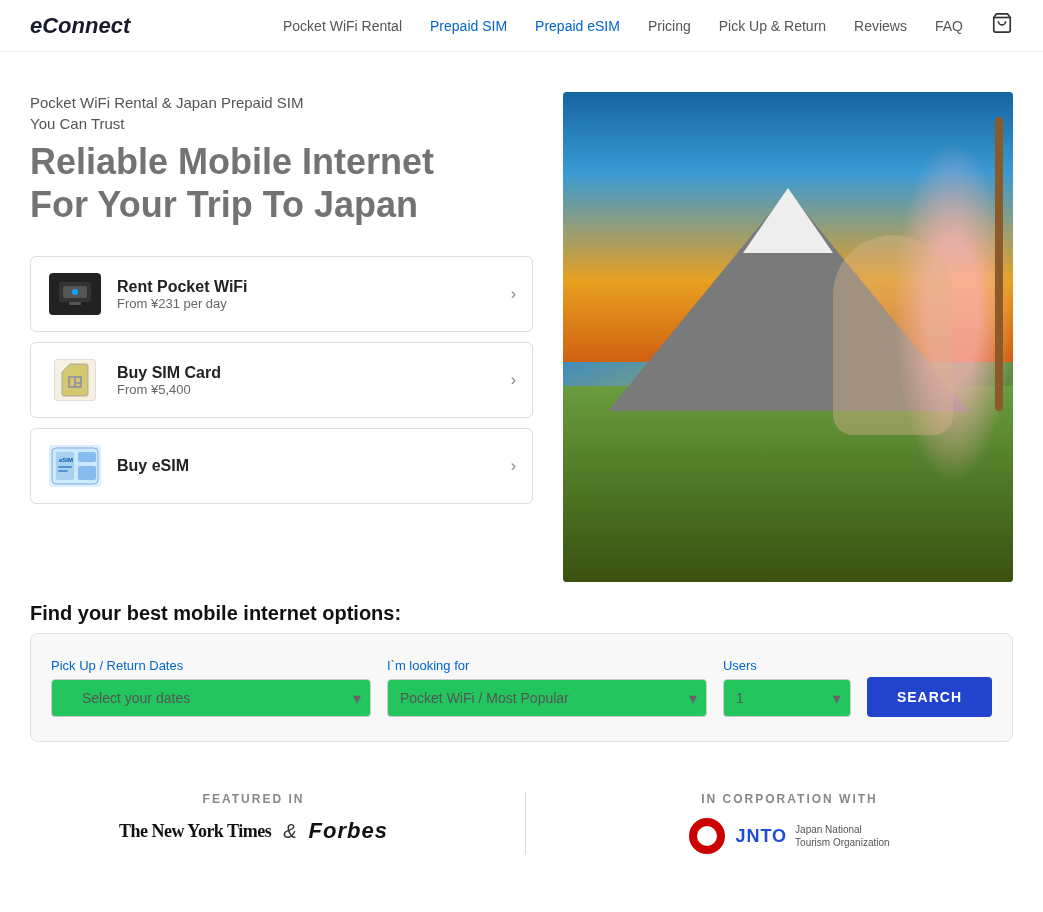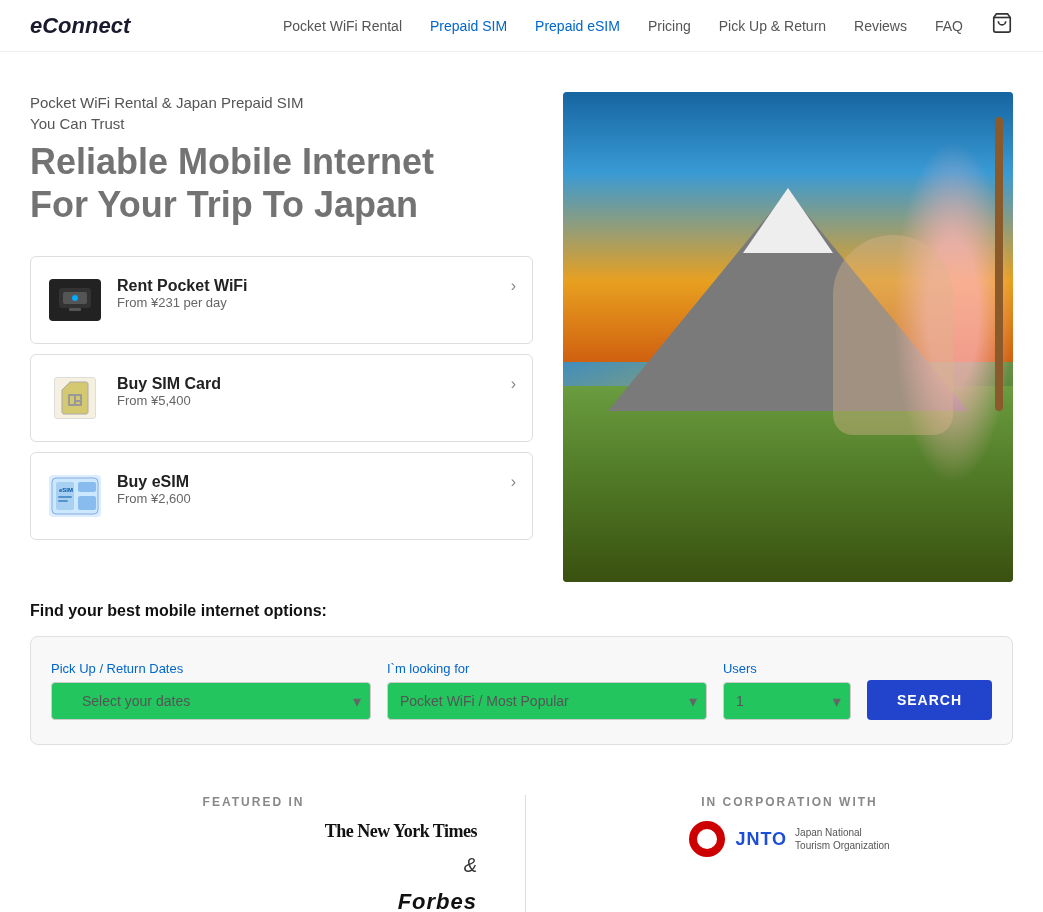--- a/index.html
+++ b/index.html
@@ -70,22 +70,22 @@
 
     
     .product-cards {
       display: flex;
       flex-direction: column;
       gap: 10px;
       margin-bottom: 30px;
     }
     .product-card {
       display: flex;
-      align-items: flex-start;
-      padding: 20px 16px;
+      align-items: center;
+      padding: 14px 16px;
       border: 1px solid #ddd;
       border-radius: 6px;
       cursor: pointer;
       background: #fff;
       text-decoration: none;
       color: inherit;
     }
     .product-card-icon {
       width: 56px;
       height: 46px;
@@ -164,24 +164,24 @@
       background: linear-gradient(180deg, #1a6fb5 0%, #4aa0d5 40%, #f59e3a 80%, #f07020 100%);
     }
 
     
     .find-section {
       max-width: 1043px;
       margin: 0 auto;
       padding: 0 30px 20px 30px;
     }
     .find-title {
-      font-size: 16px;
+      font-size: 20px;
       font-weight: 700;
       color: #111;
-      margin-bottom: 16px;
+      margin-bottom: 8px;
     }
     .search-box {
       background: #f8f8f8;
       border: 1px solid #e0e0e0;
       border-radius: 8px;
       padding: 24px 20px;
     }
     .search-row {
       display: flex;
       gap: 16px;
@@ -272,24 +272,23 @@
     }
     .featured-label {
       font-size: 12px;
       font-weight: 700;
       letter-spacing: 2px;
       color: #888;
       margin-bottom: 12px;
     }
     .featured-logos {
       display: flex;
-      align-items: flex-end;
+      align-items: center;
       justify-content: center;
       gap: 12px;
-      flex-direction: column;
     }
     .nyt-logo {
       font-family: 'Times New Roman', serif;
       font-size: 18px;
       font-weight: 700;
       color: #111;
       letter-spacing: -0.5px;
     }
     .ampersand {
       font-size: 20px;
@@ -434,21 +433,20 @@
               <text x="9" y="16" font-size="6" font-weight="bold" fill="#0055aa">eSIM</text>
               <rect x="8" y="20" width="14" height="2" rx="1" fill="#0055aa" opacity="0.5"></rect>
               <rect x="8" y="24" width="10" height="2" rx="1" fill="#0055aa" opacity="0.5"></rect>
               <rect x="28" y="6" width="18" height="10" rx="2" fill="#88bbee"></rect>
               <rect x="28" y="20" width="18" height="14" rx="2" fill="#88bbee"></rect>
             </svg>
           </div>
         </div>
         <div class="product-card-text">
           <div class="product-card-name">Buy eSIM</div>
-          <div class="product-card-price">From ¥2,600</div>
         </div>
         <div class="product-card-arrow">›</div>
       </a>
     </div>
   </div>
 
   <div class="hero-image">
     <div class="hero-image-placeholder">
 
       <div class="sky-gradient" style="position:absolute;top:0;left:0;right:0;height:55%;background:linear-gradient(180deg,#1565a0 0%,#3a9ad4 30%,#e8a020 70%,#d06010 100%);"></div>

